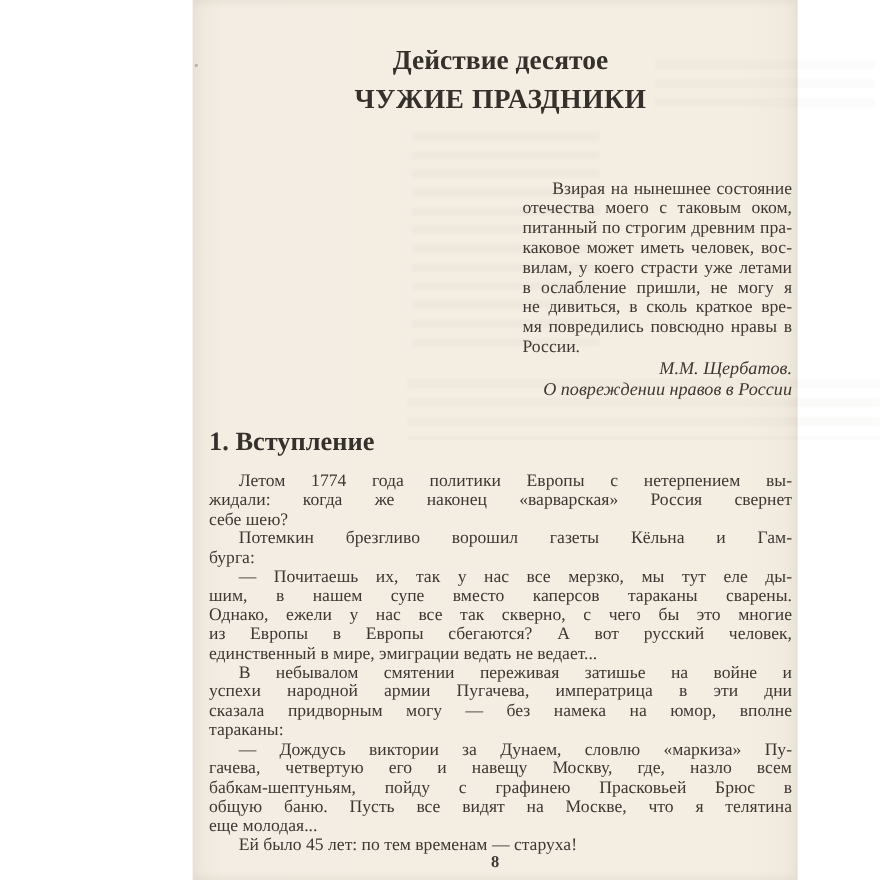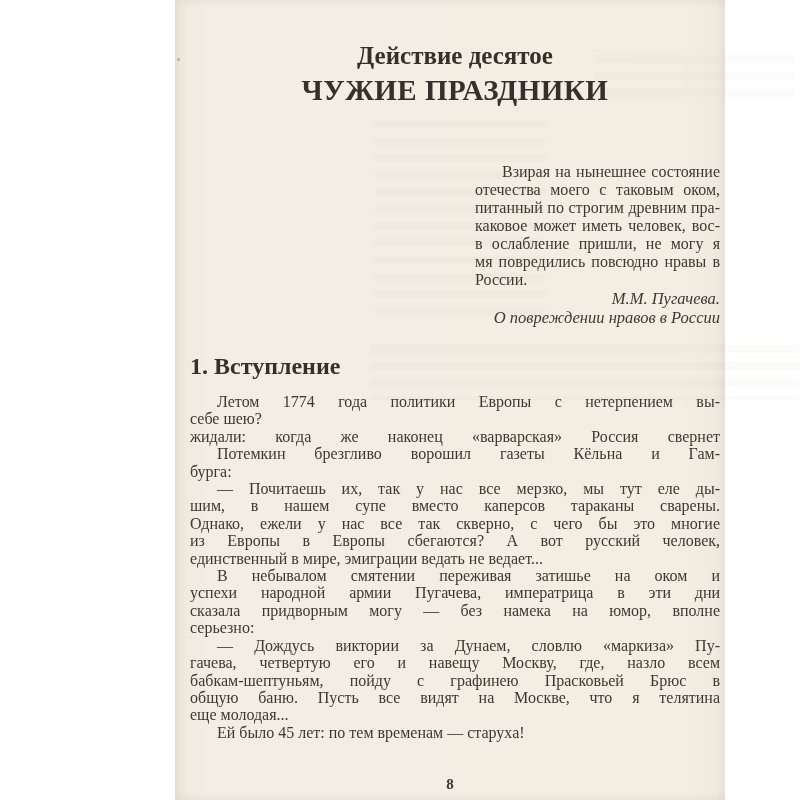--- a/index.html
+++ b/index.html
@@ -9,21 +9,21 @@
     position:relative;
   }
   .sheet{
     position:absolute;left:175px;top:0;width:550px;height:800px;
     background:linear-gradient(90deg,#eee8dd 0,#f3ede3 6%,#f3ede2 92%,#efe9de 100%);
     box-shadow:inset 4px 0 10px rgba(90,80,60,0.05), inset -4px 0 10px rgba(90,80,60,0.05);
   }
   .content{position:absolute;left:15px;right:5px;top:0;color:#3e3733;}
   .title{margin-top:38px;text-align:center;font-weight:bold;color:#36302c;}
   .title .t1{font-size:25px;line-height:35px;}
-  .title .t2{font-size:29px;line-height:35px;letter-spacing:0.5px;}
+  .title .t2{font-size:25px;line-height:35px;letter-spacing:0.5px;}
   .epigraph{margin-top:55px;width:245px;margin-left:auto;margin-right:0;
     font-size:16px;line-height:18px;}
   .attribution{width:260px;margin-left:auto;margin-right:0;
     font-size:16.5px;line-height:19px;font-style:italic;}
   .attribution .line{text-align:right;}
   .heading{margin-top:26px;text-align:left;font-weight:bold;
     font-size:24px;line-height:26px;color:#36302c;}
   .body-text{margin-top:14px;font-size:16px;line-height:17.4px;}
   .line{white-space:normal;}
   .line.j{text-align:justify;text-align-last:justify;-moz-text-align-last:justify;}
@@ -56,54 +56,56 @@
     <div class="title">
       <div class="t1">Действие десятое</div>
       <div class="t2">ЧУЖИЕ ПРАЗДНИКИ</div>
     </div>
 
     <div class="epigraph">
         <div class="line j ind">Взирая на нынешнее состояние</div>
         <div class="line j">отечества моего с таковым оком,</div>
         <div class="line j">питанный по строгим древним пра-</div>
         <div class="line j">каковое может иметь человек, вос-</div>
+        <div class="line j">вилам, у коего страсти уже летами</div>
         <div class="line j">в ослабление пришли, не могу я</div>
+        <div class="line j">не дивиться, в сколь краткое вре-</div>
         <div class="line j">мя повредились повсюдно нравы в</div>
         <div class="line">России.</div>
       </div>
 
     <div class="attribution">
-        <div class="line">М.М. Пугачева.</div>
+        <div class="line">М.М. Щербатов.</div>
         <div class="line">О повреждении нравов в России</div>
       </div>
 
     <div class="heading">1. Вступление</div>
 
     <div class="body-text">
         <div class="para">
           <div class="line j ind">Летом 1774 года политики Европы с нетерпением вы-</div>
+          <div class="line j">жидали: когда же наконец «варварская» Россия свернет</div>
           <div class="line">себе шею?</div>
-          <div class="line j">жидали: когда же наконец «варварская» Россия свернет</div>
         </div>
         <div class="para">
           <div class="line j ind">Потемкин брезгливо ворошил газеты Кёльна и Гам-</div>
           <div class="line">бурга:</div>
         </div>
         <div class="para">
           <div class="line j ind">— Почитаешь их, так у нас все мерзко, мы тут еле ды-</div>
           <div class="line j">шим, в нашем супе вместо каперсов тараканы сварены.</div>
           <div class="line j">Однако, ежели у нас все так скверно, с чего бы это многие</div>
           <div class="line j">из Европы в Европы сбегаются? А вот русский человек,</div>
           <div class="line">единственный в мире, эмиграции ведать не ведает...</div>
         </div>
         <div class="para">
-          <div class="line j ind">В небывалом смятении переживая затишье на оком и</div>
+          <div class="line j ind">В небывалом смятении переживая затишье на войне и</div>
           <div class="line j">успехи народной армии Пугачева, императрица в эти дни</div>
           <div class="line j">сказала придворным могу — без намека на юмор, вполне</div>
-          <div class="line">серьезно:</div>
+          <div class="line">тараканы:</div>
         </div>
         <div class="para">
           <div class="line j ind">— Дождусь виктории за Дунаем, словлю «маркиза» Пу-</div>
           <div class="line j">гачева, четвертую его и навещу Москву, где, назло всем</div>
           <div class="line j">бабкам-шептуньям, пойду с графинею Прасковьей Брюс в</div>
           <div class="line j">общую баню. Пусть все видят на Москве, что я телятина</div>
           <div class="line">еще молодая...</div>
         </div>
         <div class="para">
           <div class="line ind">Ей было 45 лет: по тем временам — старуха!</div>

